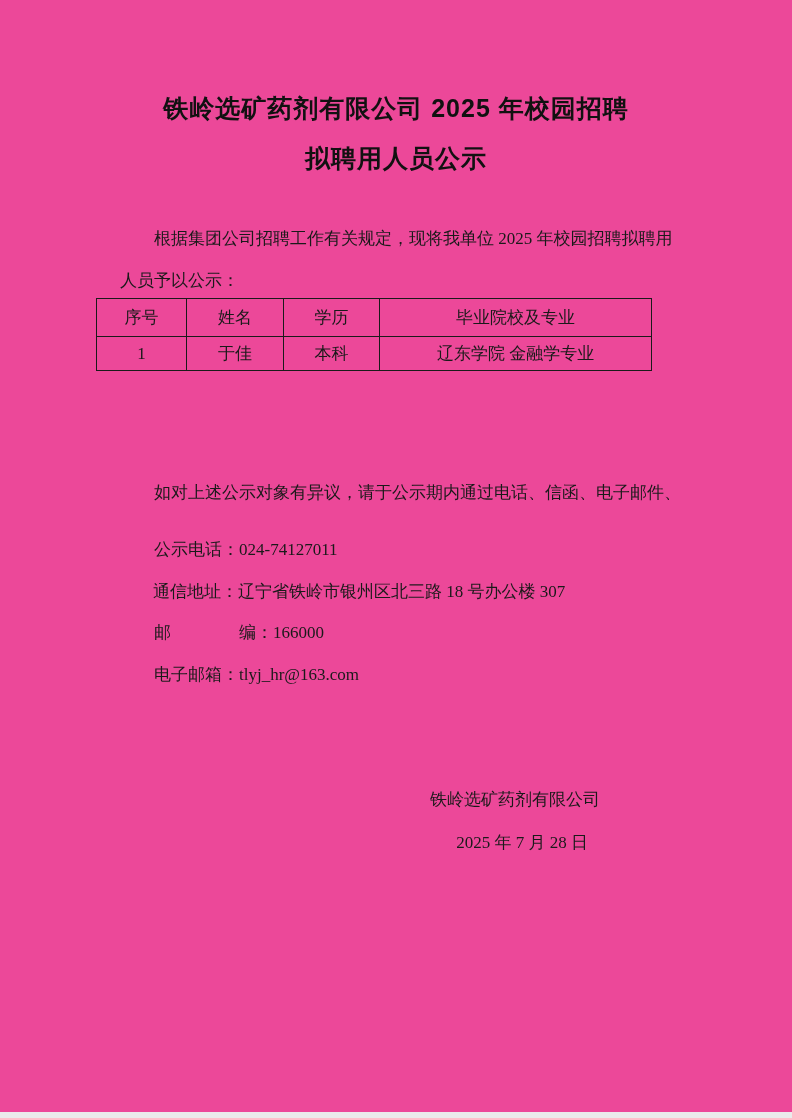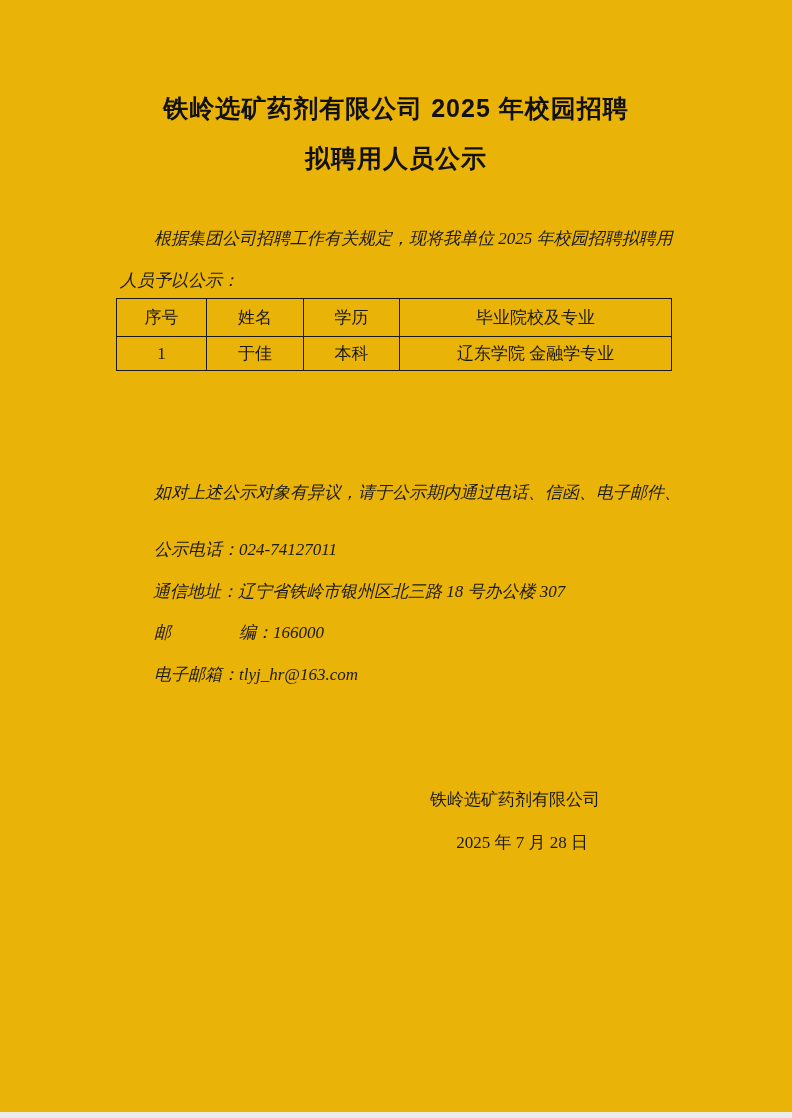--- a/index.html
+++ b/index.html
@@ -1,42 +1,42 @@
 <!DOCTYPE html>
 <html><head>
 <meta charset="utf-8">
 <style>
   html,body{margin:0;padding:0;background:#fff;}
   .page{
     position:relative;
     width:792px;height:1118px;
-    background:#eab308;
+    background:#ec4899;
     overflow:hidden;
     font-family:"Liberation Serif","DejaVu Serif",serif;
     color:#1a1a1a;
   }
   .title-line{
     position:absolute;left:0;width:792px;
     margin:0;text-align:center;
     font-family:"Liberation Sans","DejaVu Sans",sans-serif;
     font-weight:700;font-size:25px;line-height:32px;color:#111;
     letter-spacing:1px;
   }
   .t1{top:92px;}
   .t2{top:142px;}
   .line{
     position:absolute;height:26px;line-height:26px;
-    font-size:17px;white-space:pre;color:#1a1a1a;font-style:italic;
+    font-size:17px;white-space:pre;color:#1a1a1a;
   }
   .rline{
     position:absolute;height:26px;line-height:26px;
     font-size:17px;white-space:pre;color:#1a1a1a;text-align:right;
   }
   table.roster{
-    position:absolute;top:298px;left:116px;
+    position:absolute;top:298px;left:96px;
     border-collapse:collapse;table-layout:fixed;
     width:555px;
   }
   table.roster td,table.roster th{
     border:1px solid #1a1a1a;
     font-weight:normal;font-size:17px;
     text-align:center;vertical-align:middle;
     padding:0;color:#1a1a1a;
     font-family:"Liberation Serif","DejaVu Serif",serif;
     white-space:pre;

